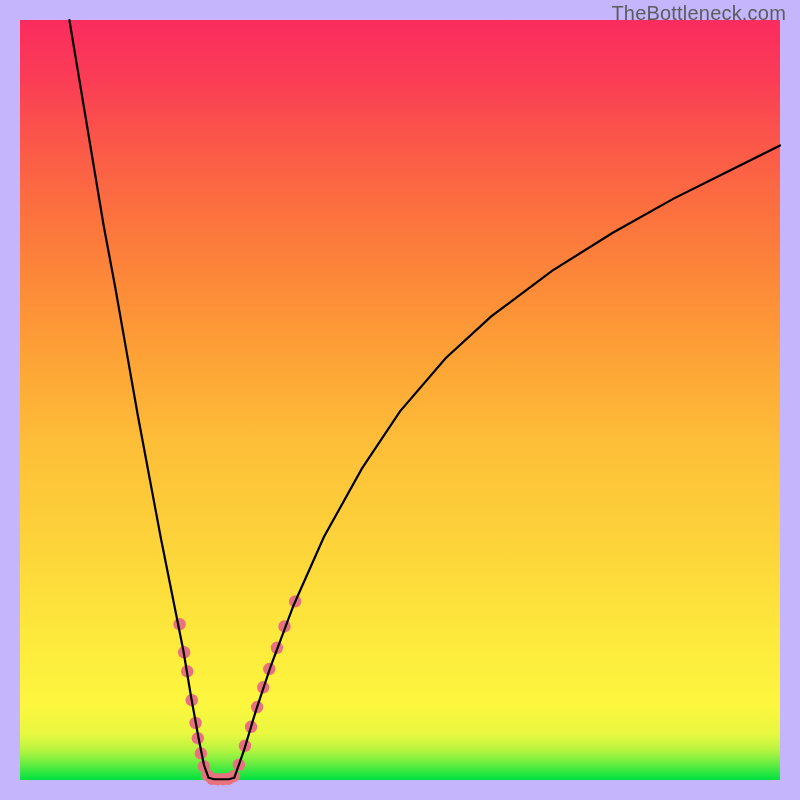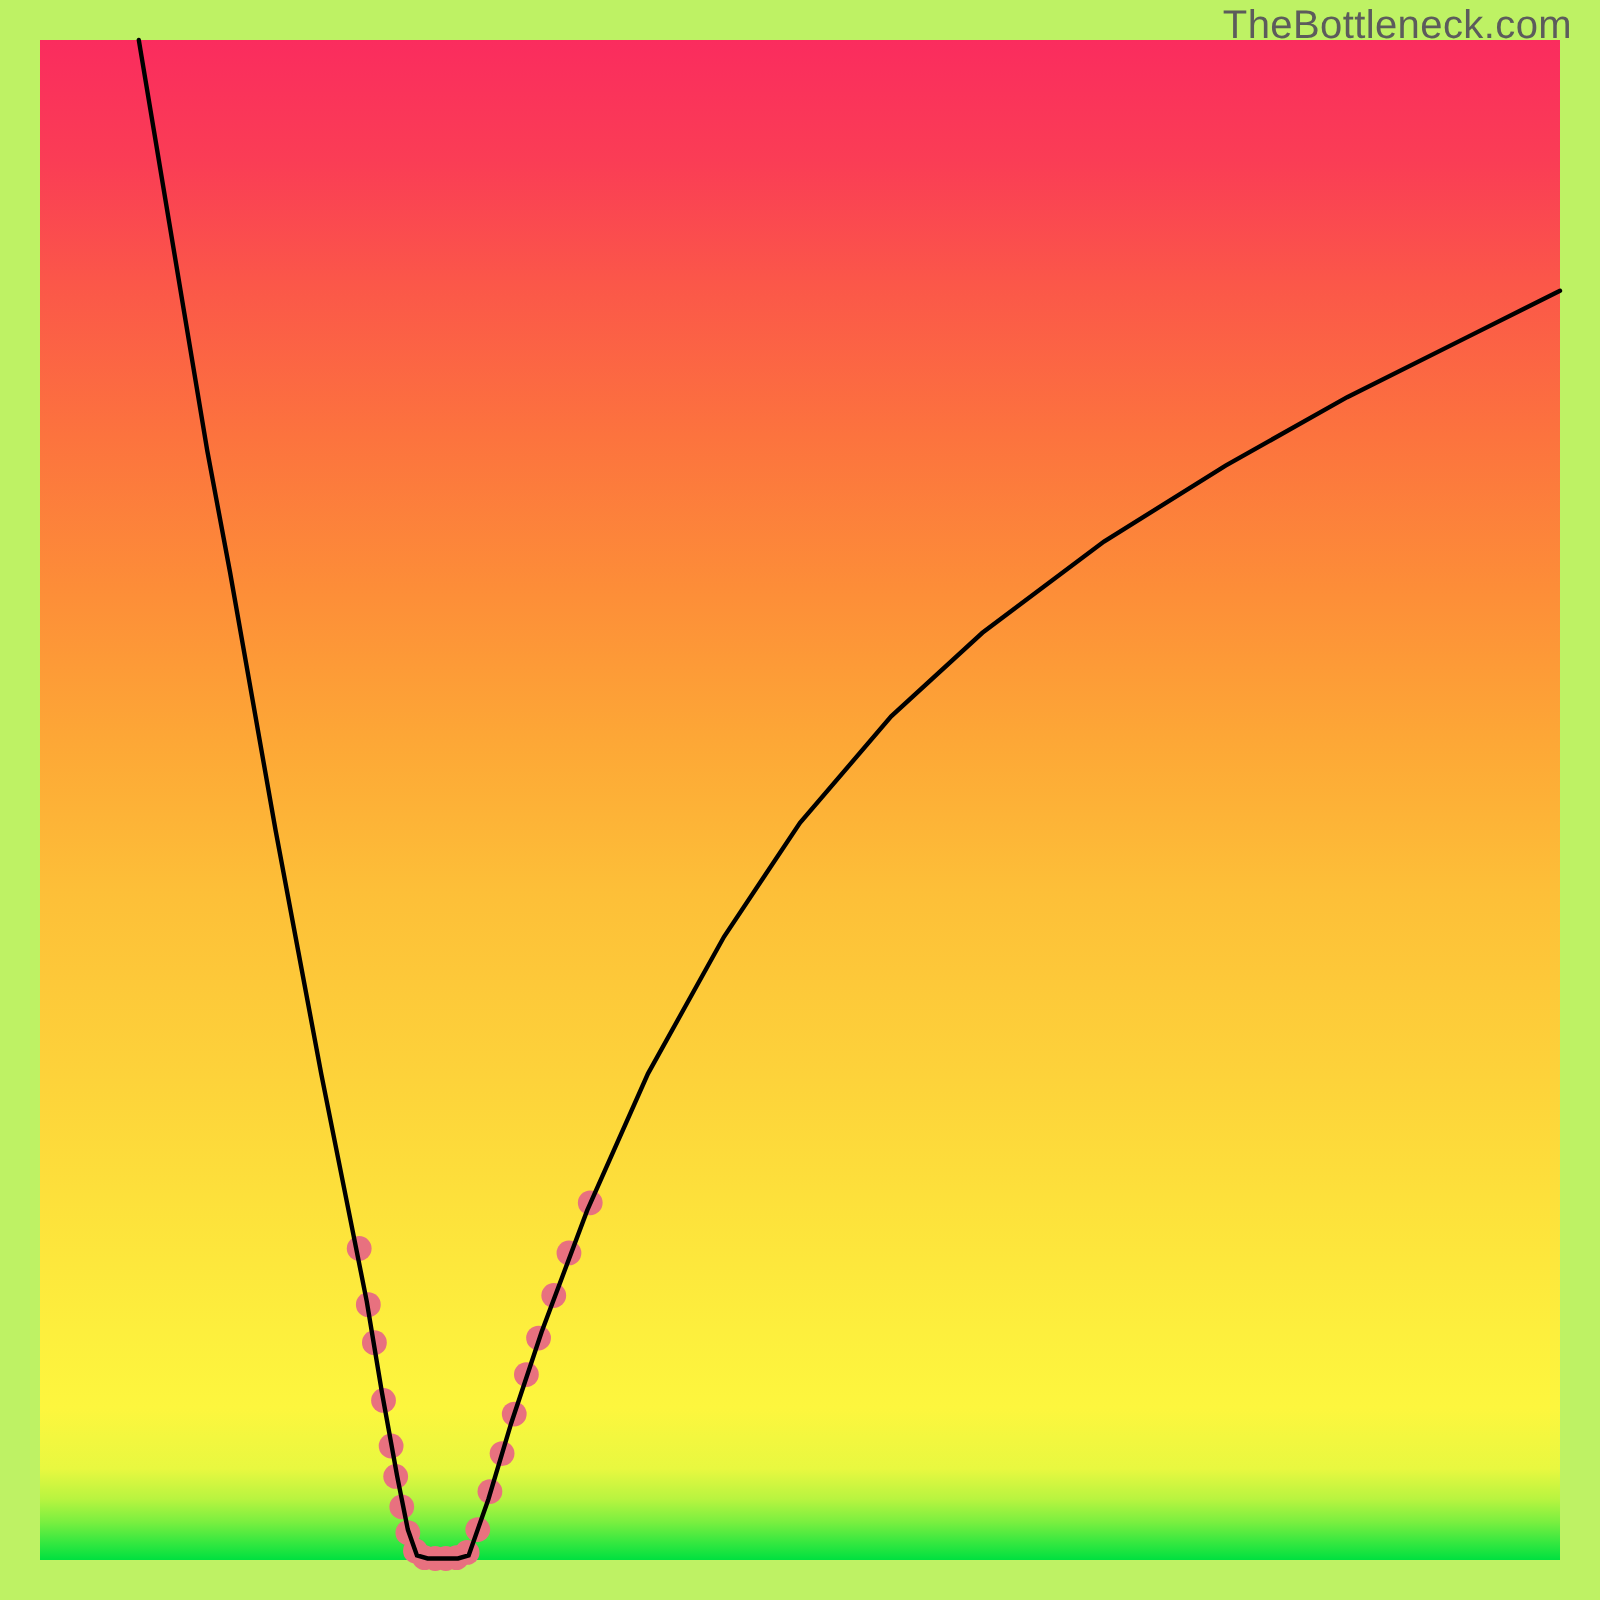--- a/index.html
+++ b/index.html
@@ -9,21 +9,21 @@
     height: 800px;
     overflow: hidden;
     background: #000;
     font-family: Arial, Helvetica, sans-serif;
   }
   .frame {
     position: absolute;
     top: 0; left: 0;
     width: 800px;
     height: 800px;
-    background: #bef264;
+    background: #c4b5fd;
   }
   .plot {
     position: absolute;
     top: 20px;
     left: 20px;
     width: 760px;
     height: 760px;
     
     background: linear-gradient(
       to top,

